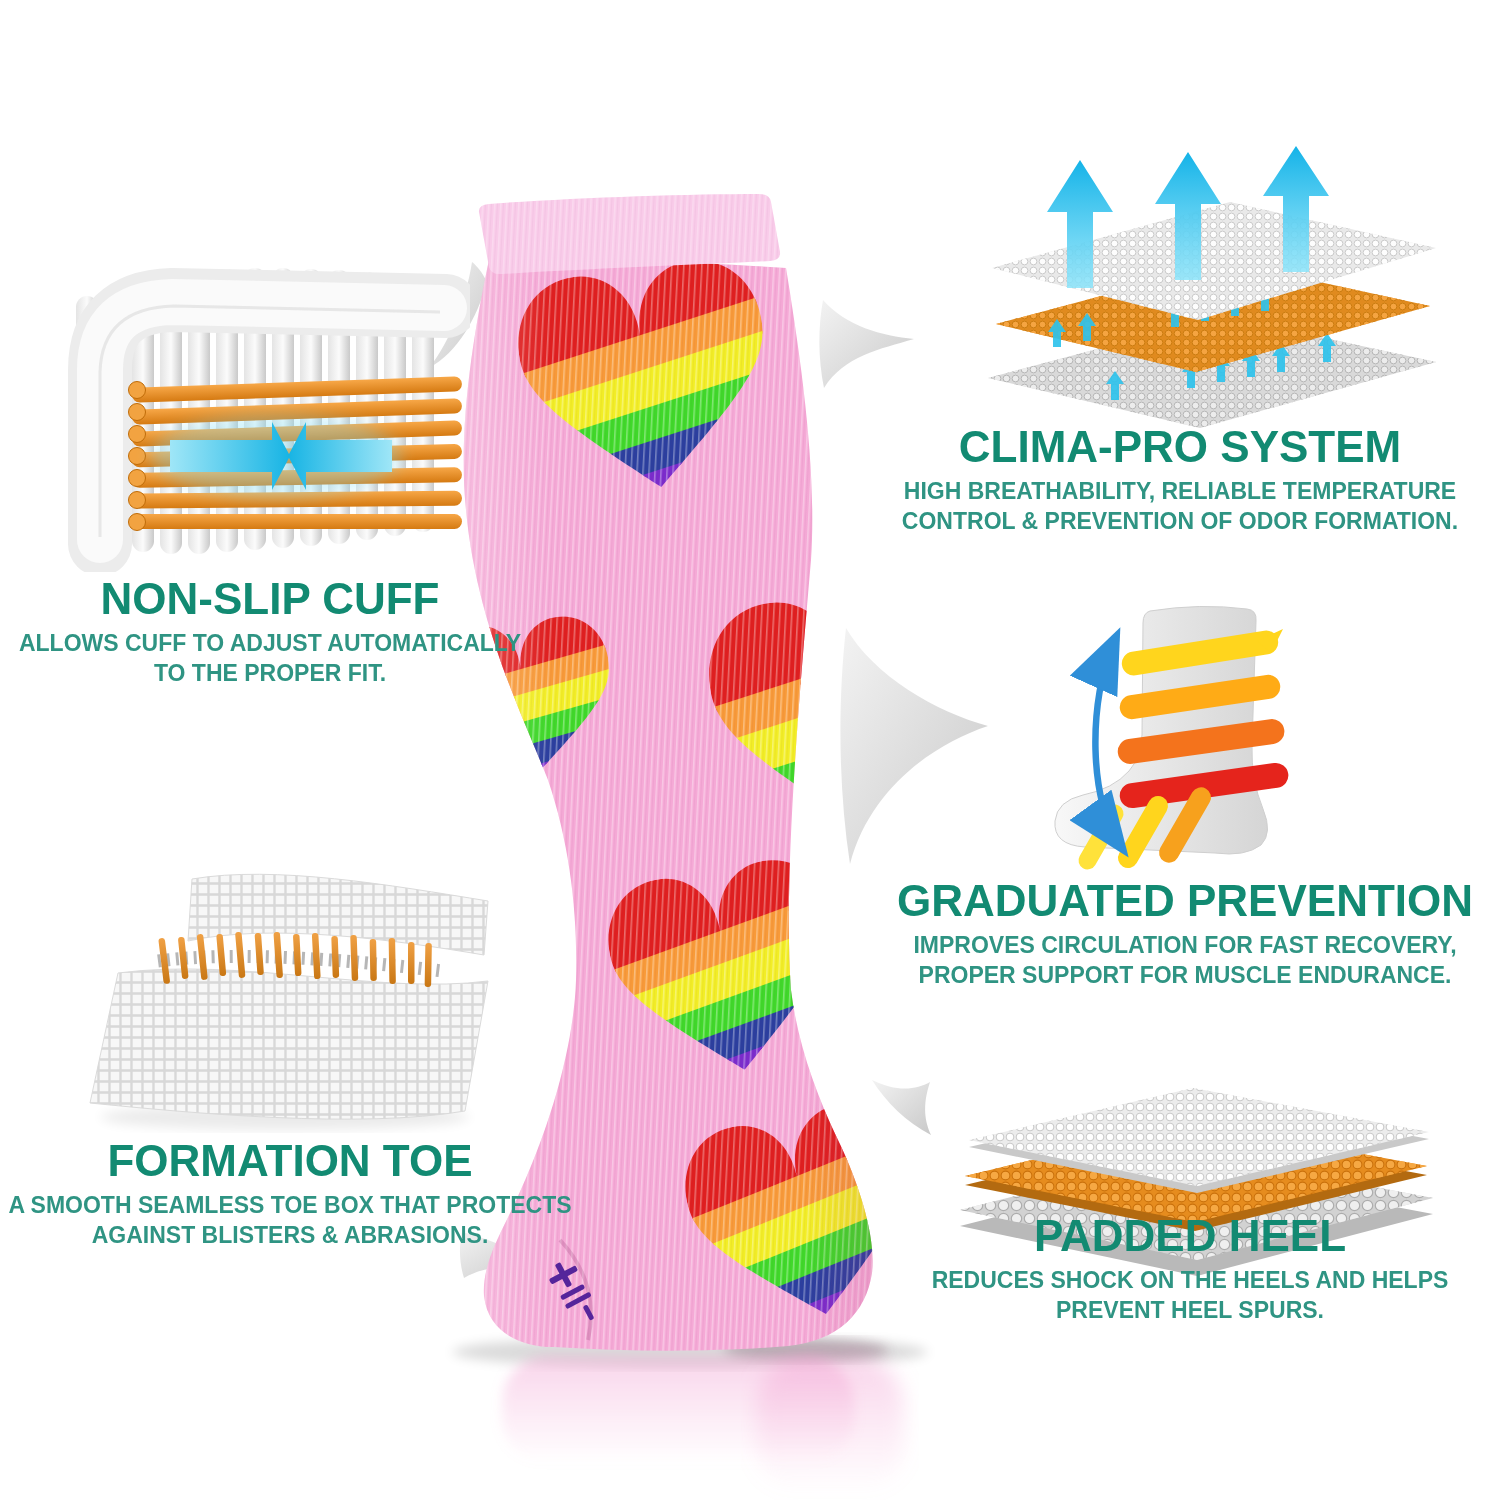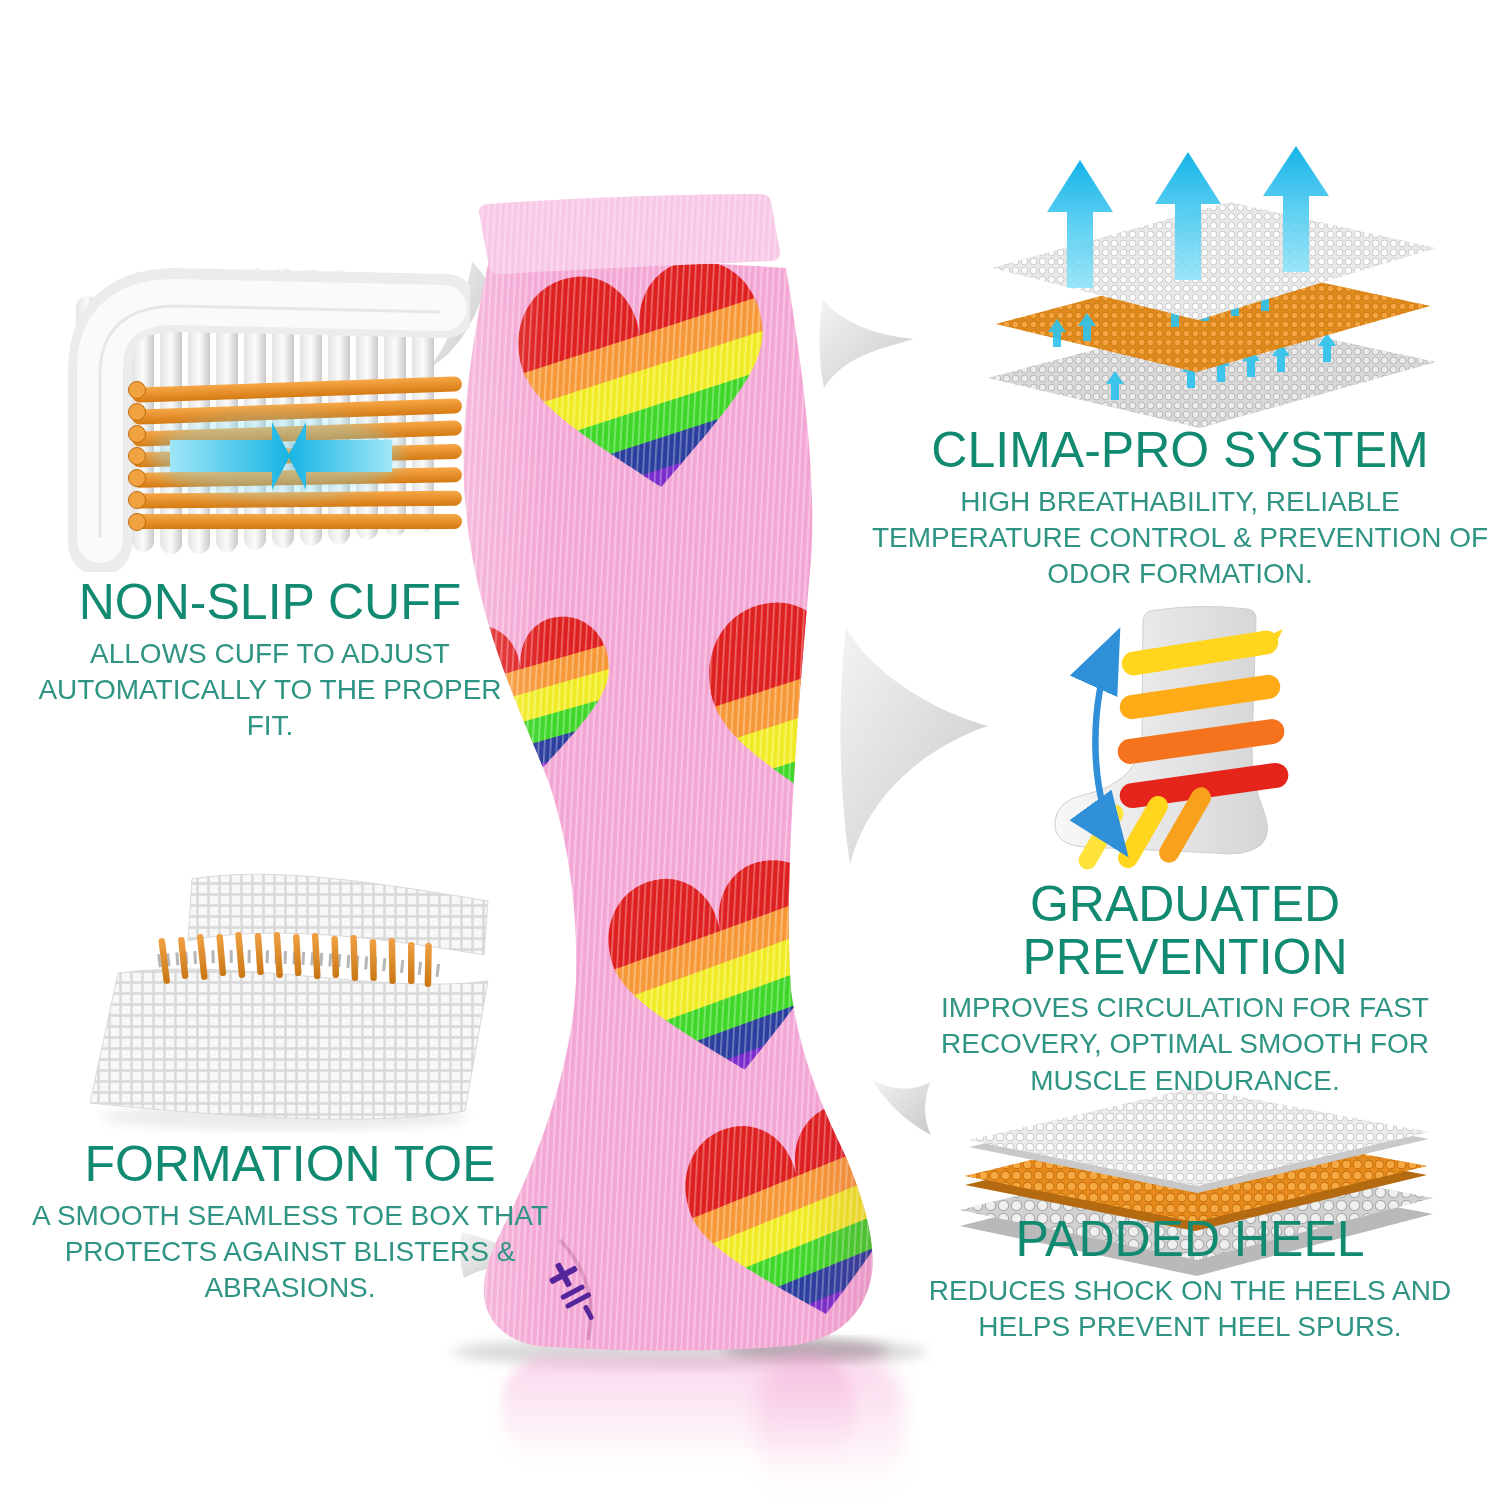--- a/index.html
+++ b/index.html
@@ -1,21 +1,21 @@
 <!DOCTYPE html>
 <html style="--c-heading: #128a72; --c-body: #2f9483;"><head>
 <meta charset="utf-8">
 <style>
   html,body{margin:0;padding:0;background:#ffffff;}
   #canvas{position:relative;width:1500px;height:1500px;background:#ffffff;overflow:hidden;
           font-family:"Liberation Sans", sans-serif;}
   .illus{position:absolute;}
   .feature{position:absolute;text-align:center;}
-  .feature h2{margin:0;font-size:50px;font-weight:400;color:var(--c-heading,#128a72);letter-spacing:0;line-height:1.05;}
-  .feature p{margin:7px auto 0;font-size:28px;line-height:1.30;color:var(--c-body,#2f9483);font-weight:400;}
+  .feature h2{margin:0;font-size:44px;font-weight:700;color:var(--c-heading,#128a72);letter-spacing:0;line-height:1.05;}
+  .feature p{margin:7px auto 0;font-size:23px;line-height:1.30;color:var(--c-body,#2f9483);font-weight:700;}
   svg{display:block;}
 </style>
 </head>
 <body>
 
 <div id="canvas">
 
   <svg class="illus" style="left:0;top:0;" width="1500" height="1500" viewBox="0 0 1500 1500">
     <defs>
       <path id="legPath" d="M490,255
@@ -375,21 +375,21 @@
     <p style="width:512px;">ALLOWS CUFF TO ADJUST AUTOMATICALLY TO THE PROPER FIT.</p>
   </div>
 
   <div class="feature" style="left:870px;top:424px;width:620px;">
     <h2>CLIMA-PRO SYSTEM</h2>
     <p style="width:620px;">HIGH BREATHABILITY, RELIABLE TEMPERATURE CONTROL &amp; PREVENTION OF ODOR FORMATION.</p>
   </div>
 
   <div class="feature" style="left:880px;top:878px;width:610px;">
     <h2>GRADUATED PREVENTION</h2>
-    <p style="width:610px;">IMPROVES CIRCULATION FOR FAST RECOVERY, OPTIMAL SMOOTH FOR MUSCLE ENDURANCE.</p>
+    <p style="width:610px;">IMPROVES CIRCULATION FOR FAST RECOVERY, PROPER SUPPORT FOR MUSCLE ENDURANCE.</p>
   </div>
 
   <div class="feature" style="left:5px;top:1138px;width:570px;">
     <h2>FORMATION TOE</h2>
     <p style="width:570px;">A SMOOTH SEAMLESS TOE BOX THAT PROTECTS AGAINST BLISTERS &amp; ABRASIONS.</p>
   </div>
 
   <div class="feature" style="left:900px;top:1213px;width:580px;">
     <h2>PADDED HEEL</h2>
     <p style="width:580px;">REDUCES SHOCK ON THE HEELS AND HELPS PREVENT HEEL SPURS.</p>

